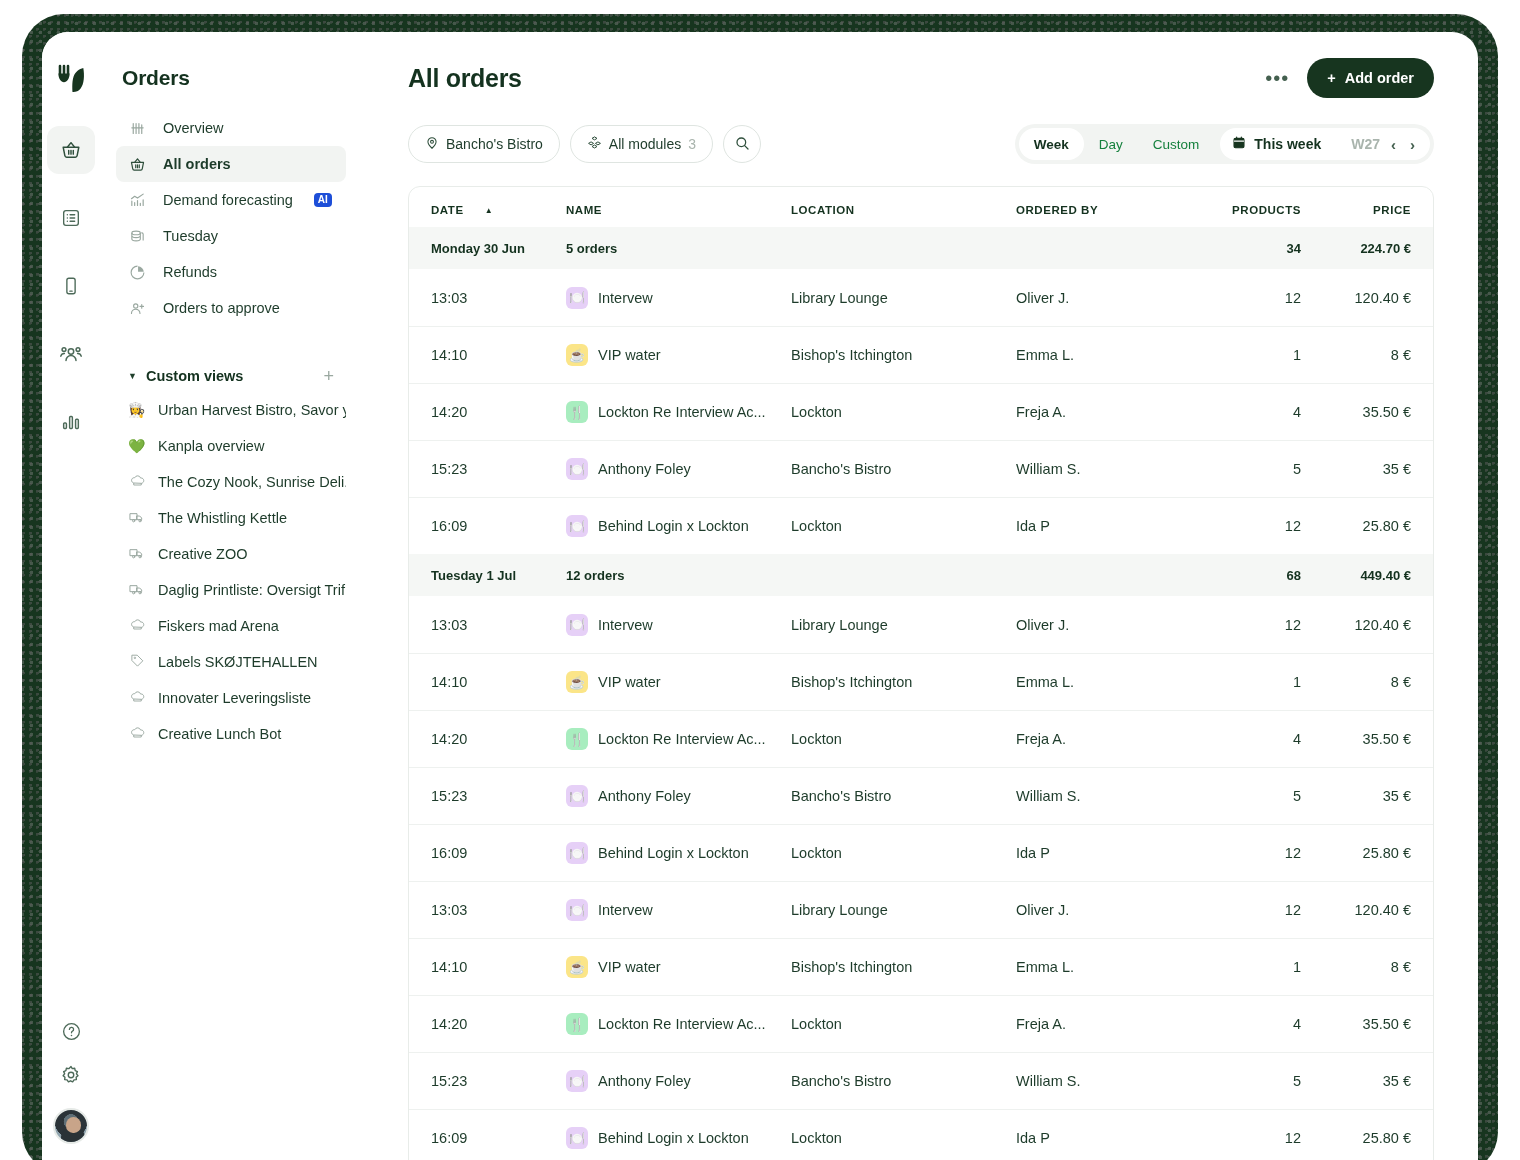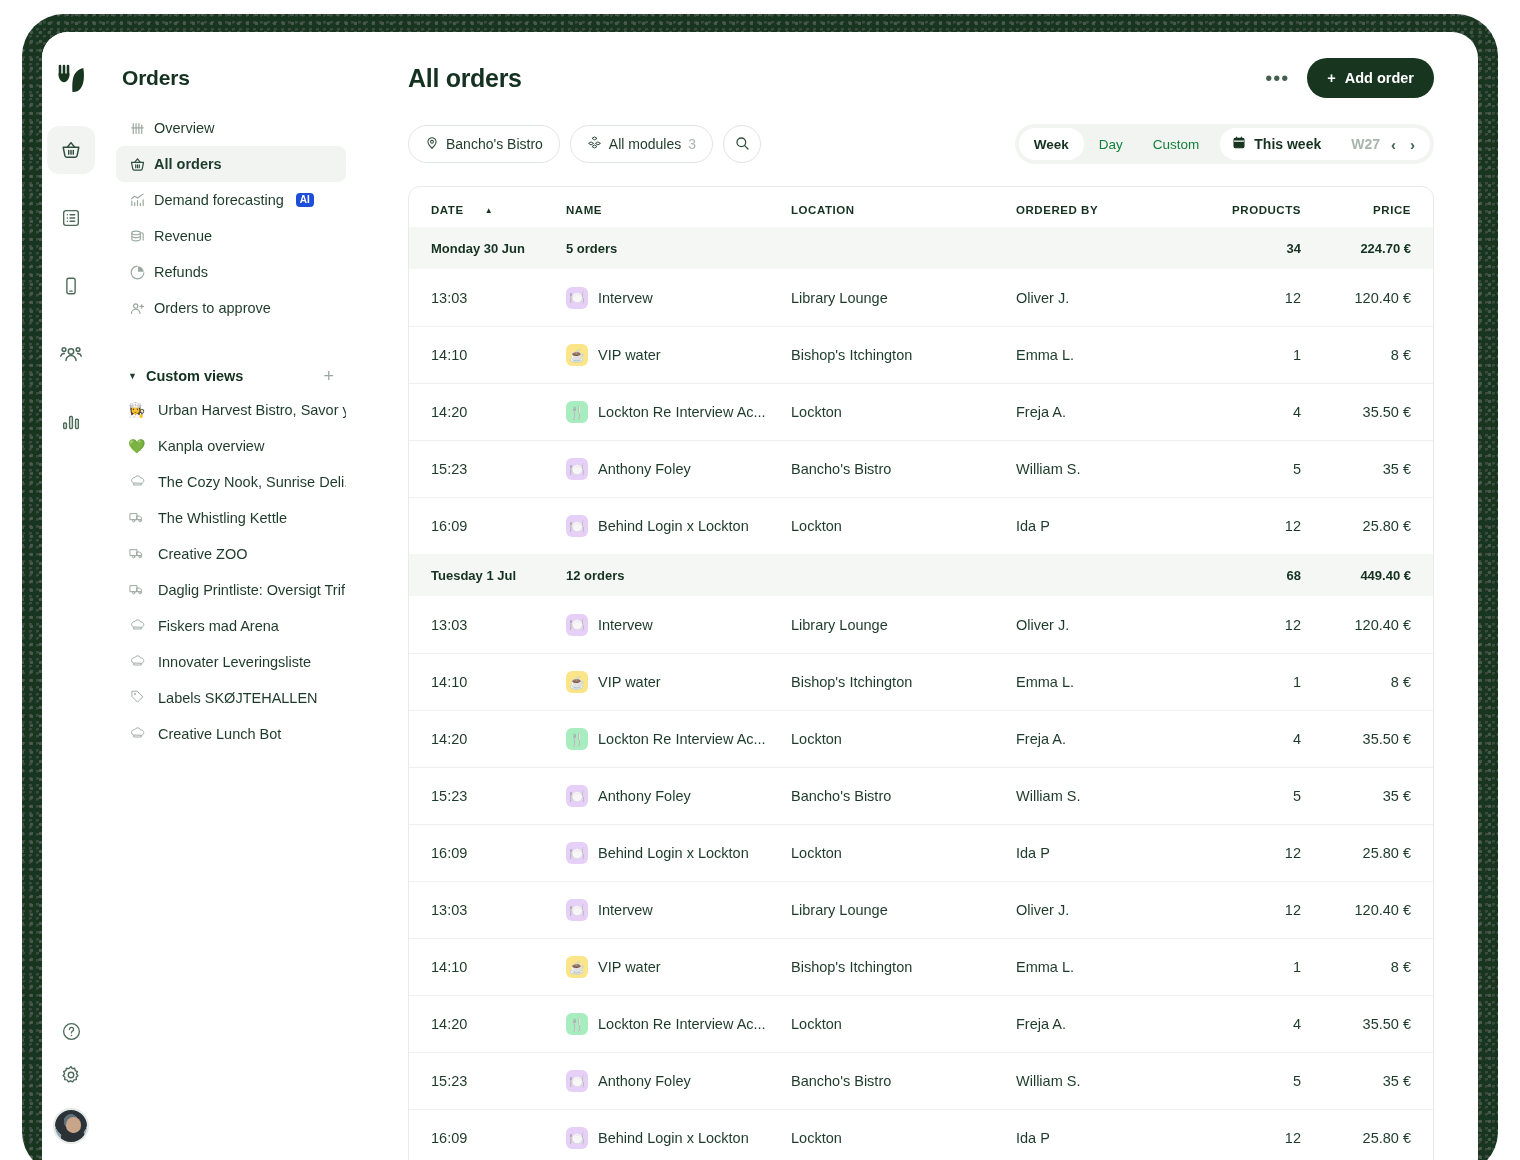--- a/index.html
+++ b/index.html
@@ -72,21 +72,21 @@
   .sidebar {
     width: 262px; flex: 0 0 262px;
     padding: 22px 16px 0 16px;
     background: #fff;
   }
   .sidebar-title {
     font-size: 21px; font-weight: bold; color: #14321f;
     padding: 12px 6px 20px 6px; letter-spacing: -0.2px;
   }
   .nav-item {
-    display: flex; align-items: center; gap: 8px;
+    display: flex; align-items: center; gap: 17px;
     height: 36px; padding: 0 12px;
     border-radius: 8px;
     font-size: 14.5px; color: #1d3b2a;
     cursor: default;
   }
   .nav-item.active { background: #f2f4f2; font-weight: bold; }
   .nav-ico { width: 18px; height: 18px; flex: 0 0 18px; display: flex; align-items: center; justify-content: center; color: #8a9a90; }
   .ai-badge {
     background: #1d4ed8; color: #fff; font-size: 10px; font-weight: bold;
     border-radius: 4px; padding: 2px 4px; line-height: 1; margin-left: 4px;
@@ -273,21 +273,21 @@
 
       <div class="nav-item">
         <span class="nav-ico">
           <svg width="17" height="17" viewBox="0 0 24 24" fill="none" stroke="#9aa8a0" stroke-width="1.6">
             <ellipse cx="10" cy="7" rx="6" ry="2.6"></ellipse>
               <path d="M4 7v4c0 1.4 2.7 2.6 6 2.6s6-1.2 6-2.6V7"></path>
             <path d="M4 11.5v4c0 1.4 2.7 2.6 6 2.6s6-1.2 6-2.6v-4"></path>
               <path d="M17.5 6.5c1.6.4 2.5 1.1 2.5 2v9"></path>
           </svg>
         </span>
-        <span>Revenue</span>
+        <span>Tuesday</span>
       </div>
 
 
       <div class="nav-item">
         <span class="nav-ico">
           <svg width="17" height="17" viewBox="0 0 24 24" fill="none" stroke="#9aa8a0" stroke-width="1.6">
             <path d="M12 3a9 9 0 1 0 9 9"></path>
               <path d="M12.8 3.2A8.3 8.3 0 0 1 20.8 11h-8z" fill="#9aa8a0" stroke="none"></path>
           </svg>
         </span>
@@ -366,34 +366,34 @@
           <svg width="15" height="15" viewBox="0 0 24 24" fill="none" stroke="#9aa8a0" stroke-width="1.5" stroke-linejoin="round">
             <path d="M6 16c-2.2-.6-3.5-2.3-3.5-4.3 0-2.3 1.9-4.2 4.2-4.2.3 0 .6 0 .9.1A5 5 0 0 1 17 8.1c.3-.1.6-.1.9-.1 2.3 0 4.1 1.9 4.1 4.2 0 2-1.3 3.7-3.5 4.3z"></path>
             <path d="M6 16v3.2h12V16"></path>
           </svg>
         </span>
         <span>Fiskers mad Arena</span>
       </div>
       <div class="view-item">
         <span class="view-ico">
           <svg width="15" height="15" viewBox="0 0 24 24" fill="none" stroke="#9aa8a0" stroke-width="1.5" stroke-linejoin="round">
+            <path d="M20.5 12.5 12 21 3 12V3.5h8.5z"></path>
+              <circle cx="7.8" cy="7.8" r="1.2"></circle>
+          </svg>
+        </span>
+        <span>Labels SKØJTEHALLEN</span>
+      </div>
+      <div class="view-item">
+        <span class="view-ico">
+          <svg width="15" height="15" viewBox="0 0 24 24" fill="none" stroke="#9aa8a0" stroke-width="1.5" stroke-linejoin="round">
             <path d="M6 16c-2.2-.6-3.5-2.3-3.5-4.3 0-2.3 1.9-4.2 4.2-4.2.3 0 .6 0 .9.1A5 5 0 0 1 17 8.1c.3-.1.6-.1.9-.1 2.3 0 4.1 1.9 4.1 4.2 0 2-1.3 3.7-3.5 4.3z"></path>
             <path d="M6 16v3.2h12V16"></path>
           </svg>
         </span>
         <span>Innovater Leveringsliste</span>
-      </div>
-      <div class="view-item">
-        <span class="view-ico">
-          <svg width="15" height="15" viewBox="0 0 24 24" fill="none" stroke="#9aa8a0" stroke-width="1.5" stroke-linejoin="round">
-            <path d="M20.5 12.5 12 21 3 12V3.5h8.5z"></path>
-              <circle cx="7.8" cy="7.8" r="1.2"></circle>
-          </svg>
-        </span>
-        <span>Labels SKØJTEHALLEN</span>
       </div>
       <div class="view-item">
         <span class="view-ico">
           <svg width="15" height="15" viewBox="0 0 24 24" fill="none" stroke="#9aa8a0" stroke-width="1.5" stroke-linejoin="round">
             <path d="M6 16c-2.2-.6-3.5-2.3-3.5-4.3 0-2.3 1.9-4.2 4.2-4.2.3 0 .6 0 .9.1A5 5 0 0 1 17 8.1c.3-.1.6-.1.9-.1 2.3 0 4.1 1.9 4.1 4.2 0 2-1.3 3.7-3.5 4.3z"></path>
             <path d="M6 16v3.2h12V16"></path>
           </svg>
         </span>
         <span>Creative Lunch Bot</span>
       </div>

